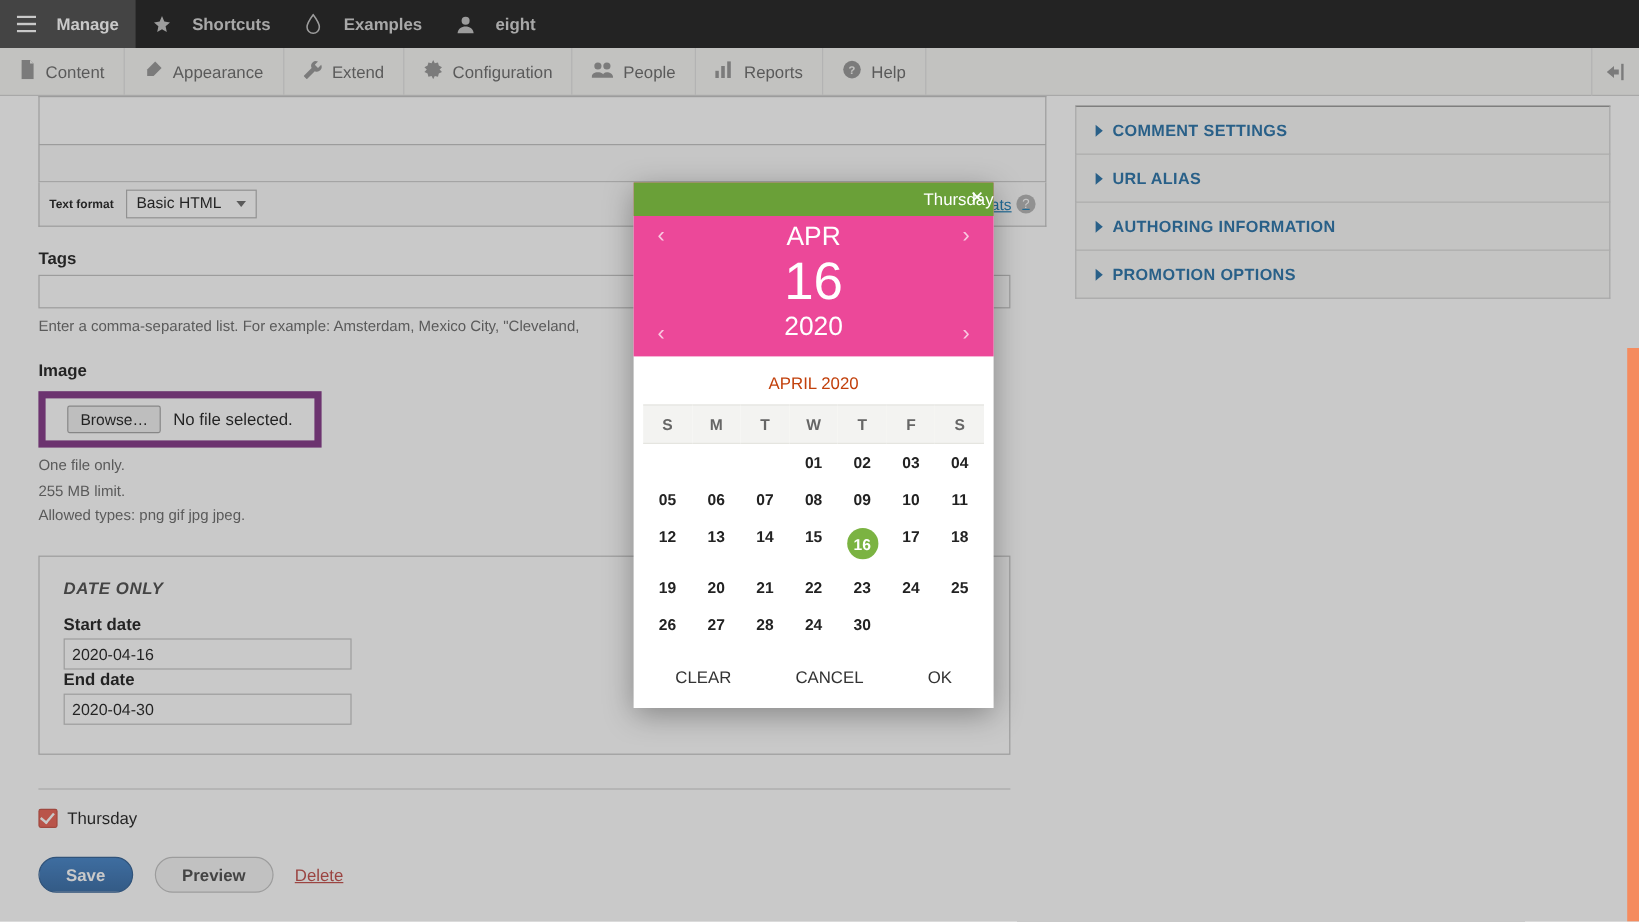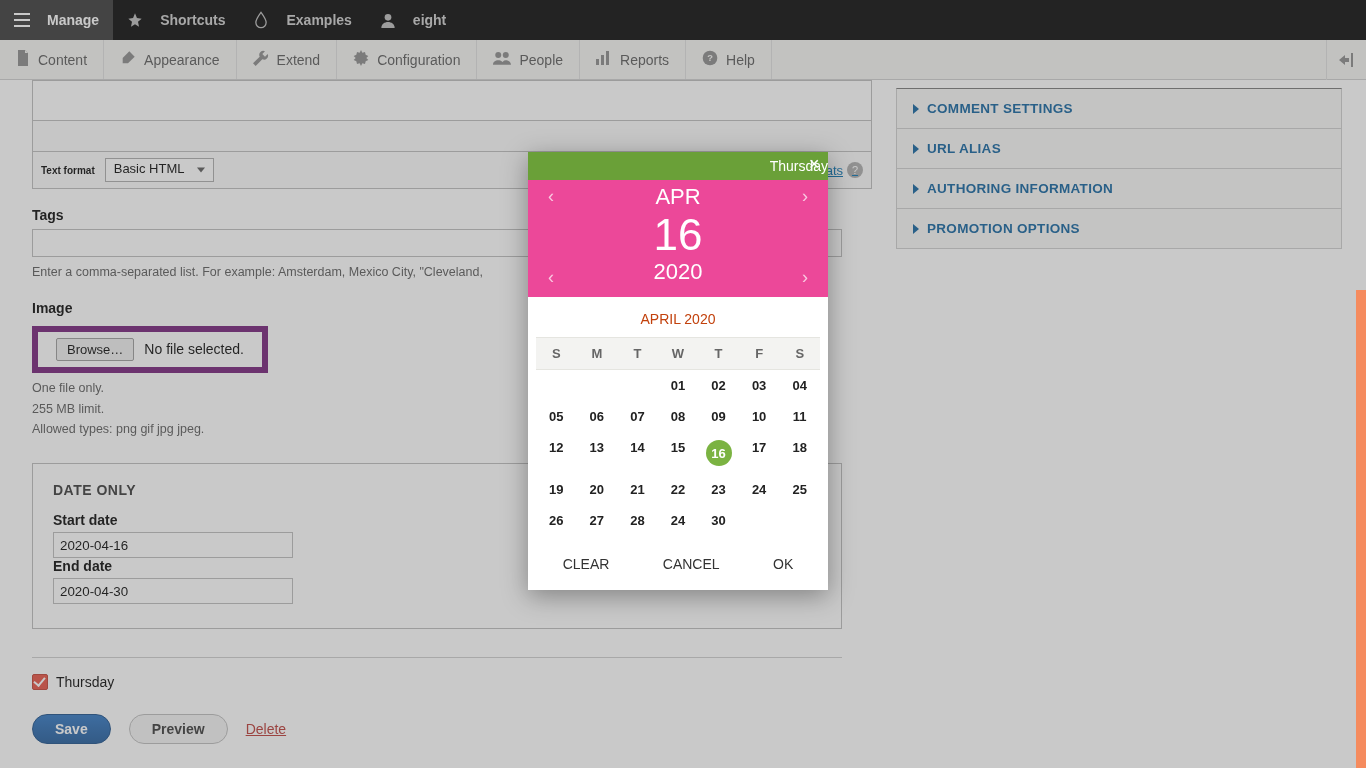--- a/index.html
+++ b/index.html
@@ -36,21 +36,21 @@
   .help-circle { width: 16px; height: 16px; border-radius: 50%; background: #aaa; color: #fff; font-size: 11px; display: inline-flex; align-items: center; justify-content: center; }
 
   .field-label { font-weight: bold; margin-top: 18px; margin-bottom: 6px; }
   .textinput { width: 810px; height: 28px; border: 1px solid #bbb; background: #fff; padding: 2px 6px; }
   .desc { color: #555; font-size: 12.5px; margin-top: 6px; line-height: 1.5; }
 
   .file-widget { border: 6px solid #701a75; display: inline-flex; align-items: center; padding: 6px 18px; gap: 10px; margin-top: 4px; }
   .browse-btn { border: 1px solid #999; background: #eee; padding: 3px 10px; font-size: 13px; border-radius: 2px; cursor: pointer; }
 
   .fieldset { border: 1px solid #bbb; padding: 18px 20px 24px 20px; margin-top: 24px; width: 810px; }
-  .fieldset-legend { font-weight: bold; letter-spacing: 0.5px; color: #333; margin-bottom: 14px; }
+  .fieldset-legend { font-weight: bold; letter-spacing: 0.5px; color: #333; margin-bottom: 14px; font-style: italic; }
   .date-input { width: 240px; height: 26px; border: 1px solid #bbb; padding: 2px 6px; margin-top: 4px; display: block; }
 
   .divider { border: none; border-top: 1px solid #ccc; margin: 28px 0 16px 0; width: 810px; }
 
   .checkbox-row { display: flex; align-items: center; gap: 8px; }
   .chk { width: 16px; height: 16px; border: 1px solid #c0392b; background: #e74c3c; border-radius: 2px; position: relative; }
   .chk::after { content: ""; position: absolute; left: 3px; top: 0px; width: 5px; height: 9px; border: solid #fff; border-width: 0 2px 2px 0; transform: rotate(40deg); }
 
   .actions { display: flex; align-items: center; gap: 18px; margin-top: 24px; }
   .btn { border-radius: 18px; padding: 6px 22px; font-weight: bold; font-size: 14px; cursor: pointer; border: 1px solid transparent; }

